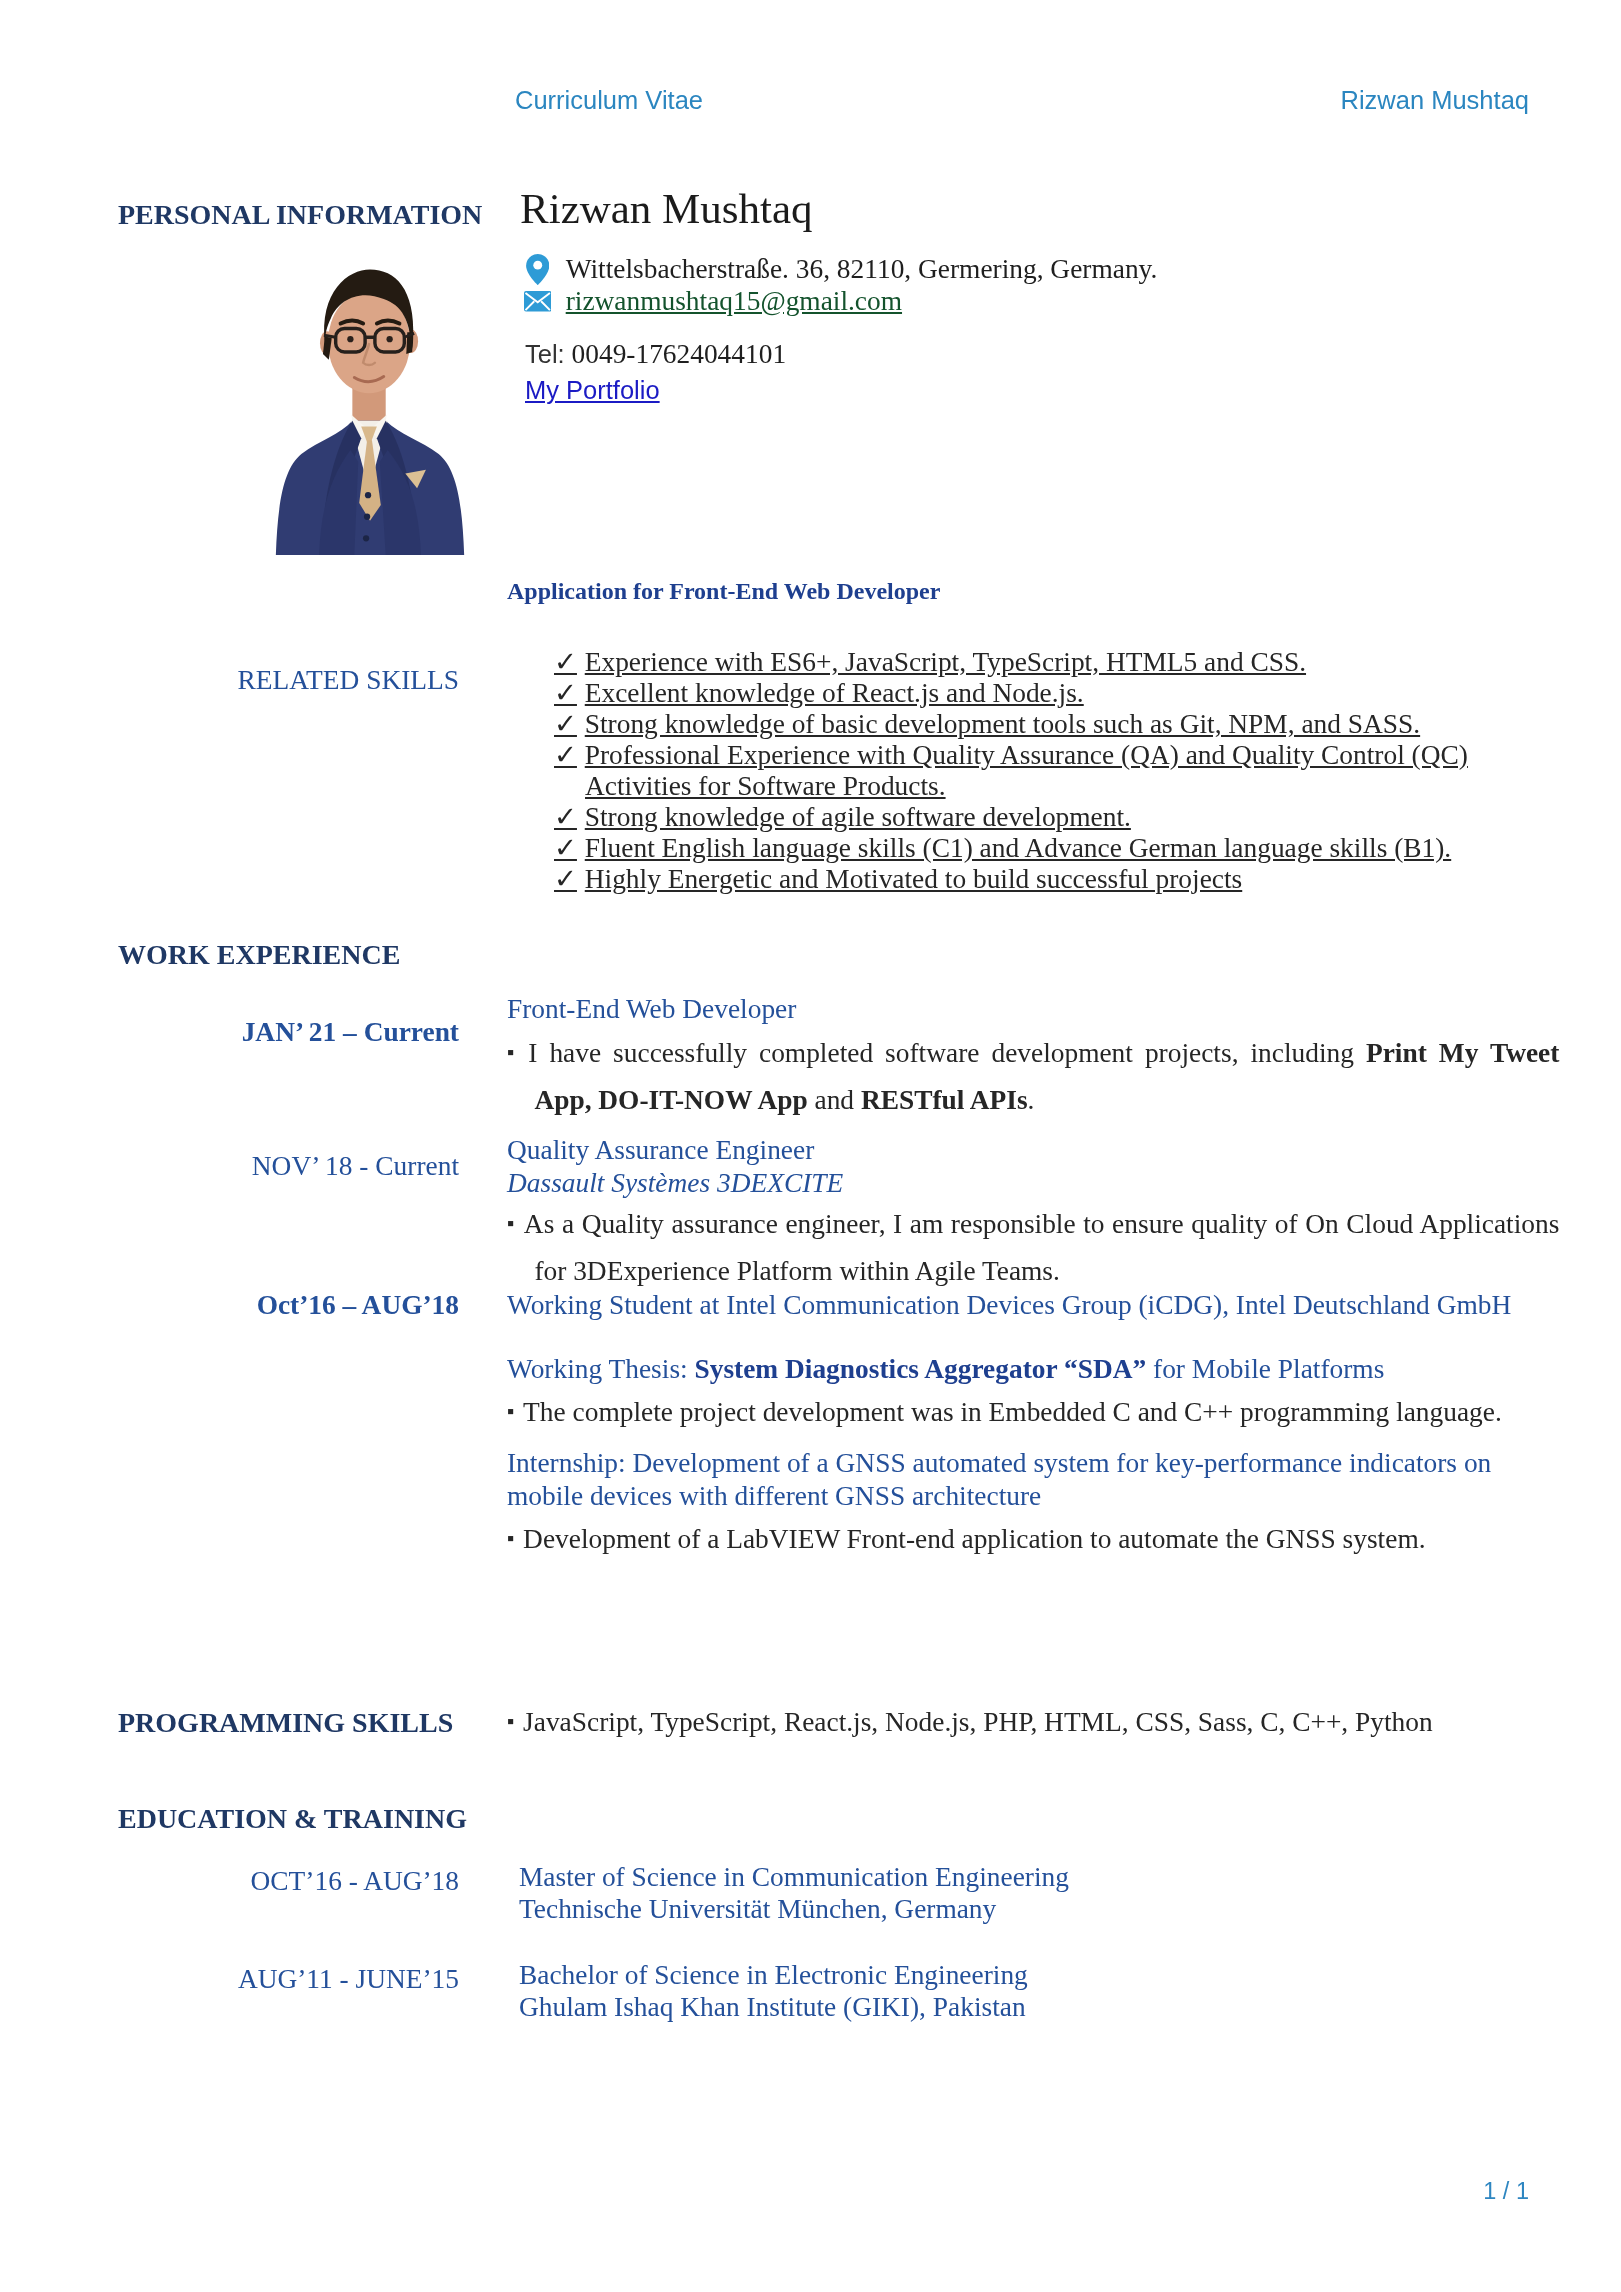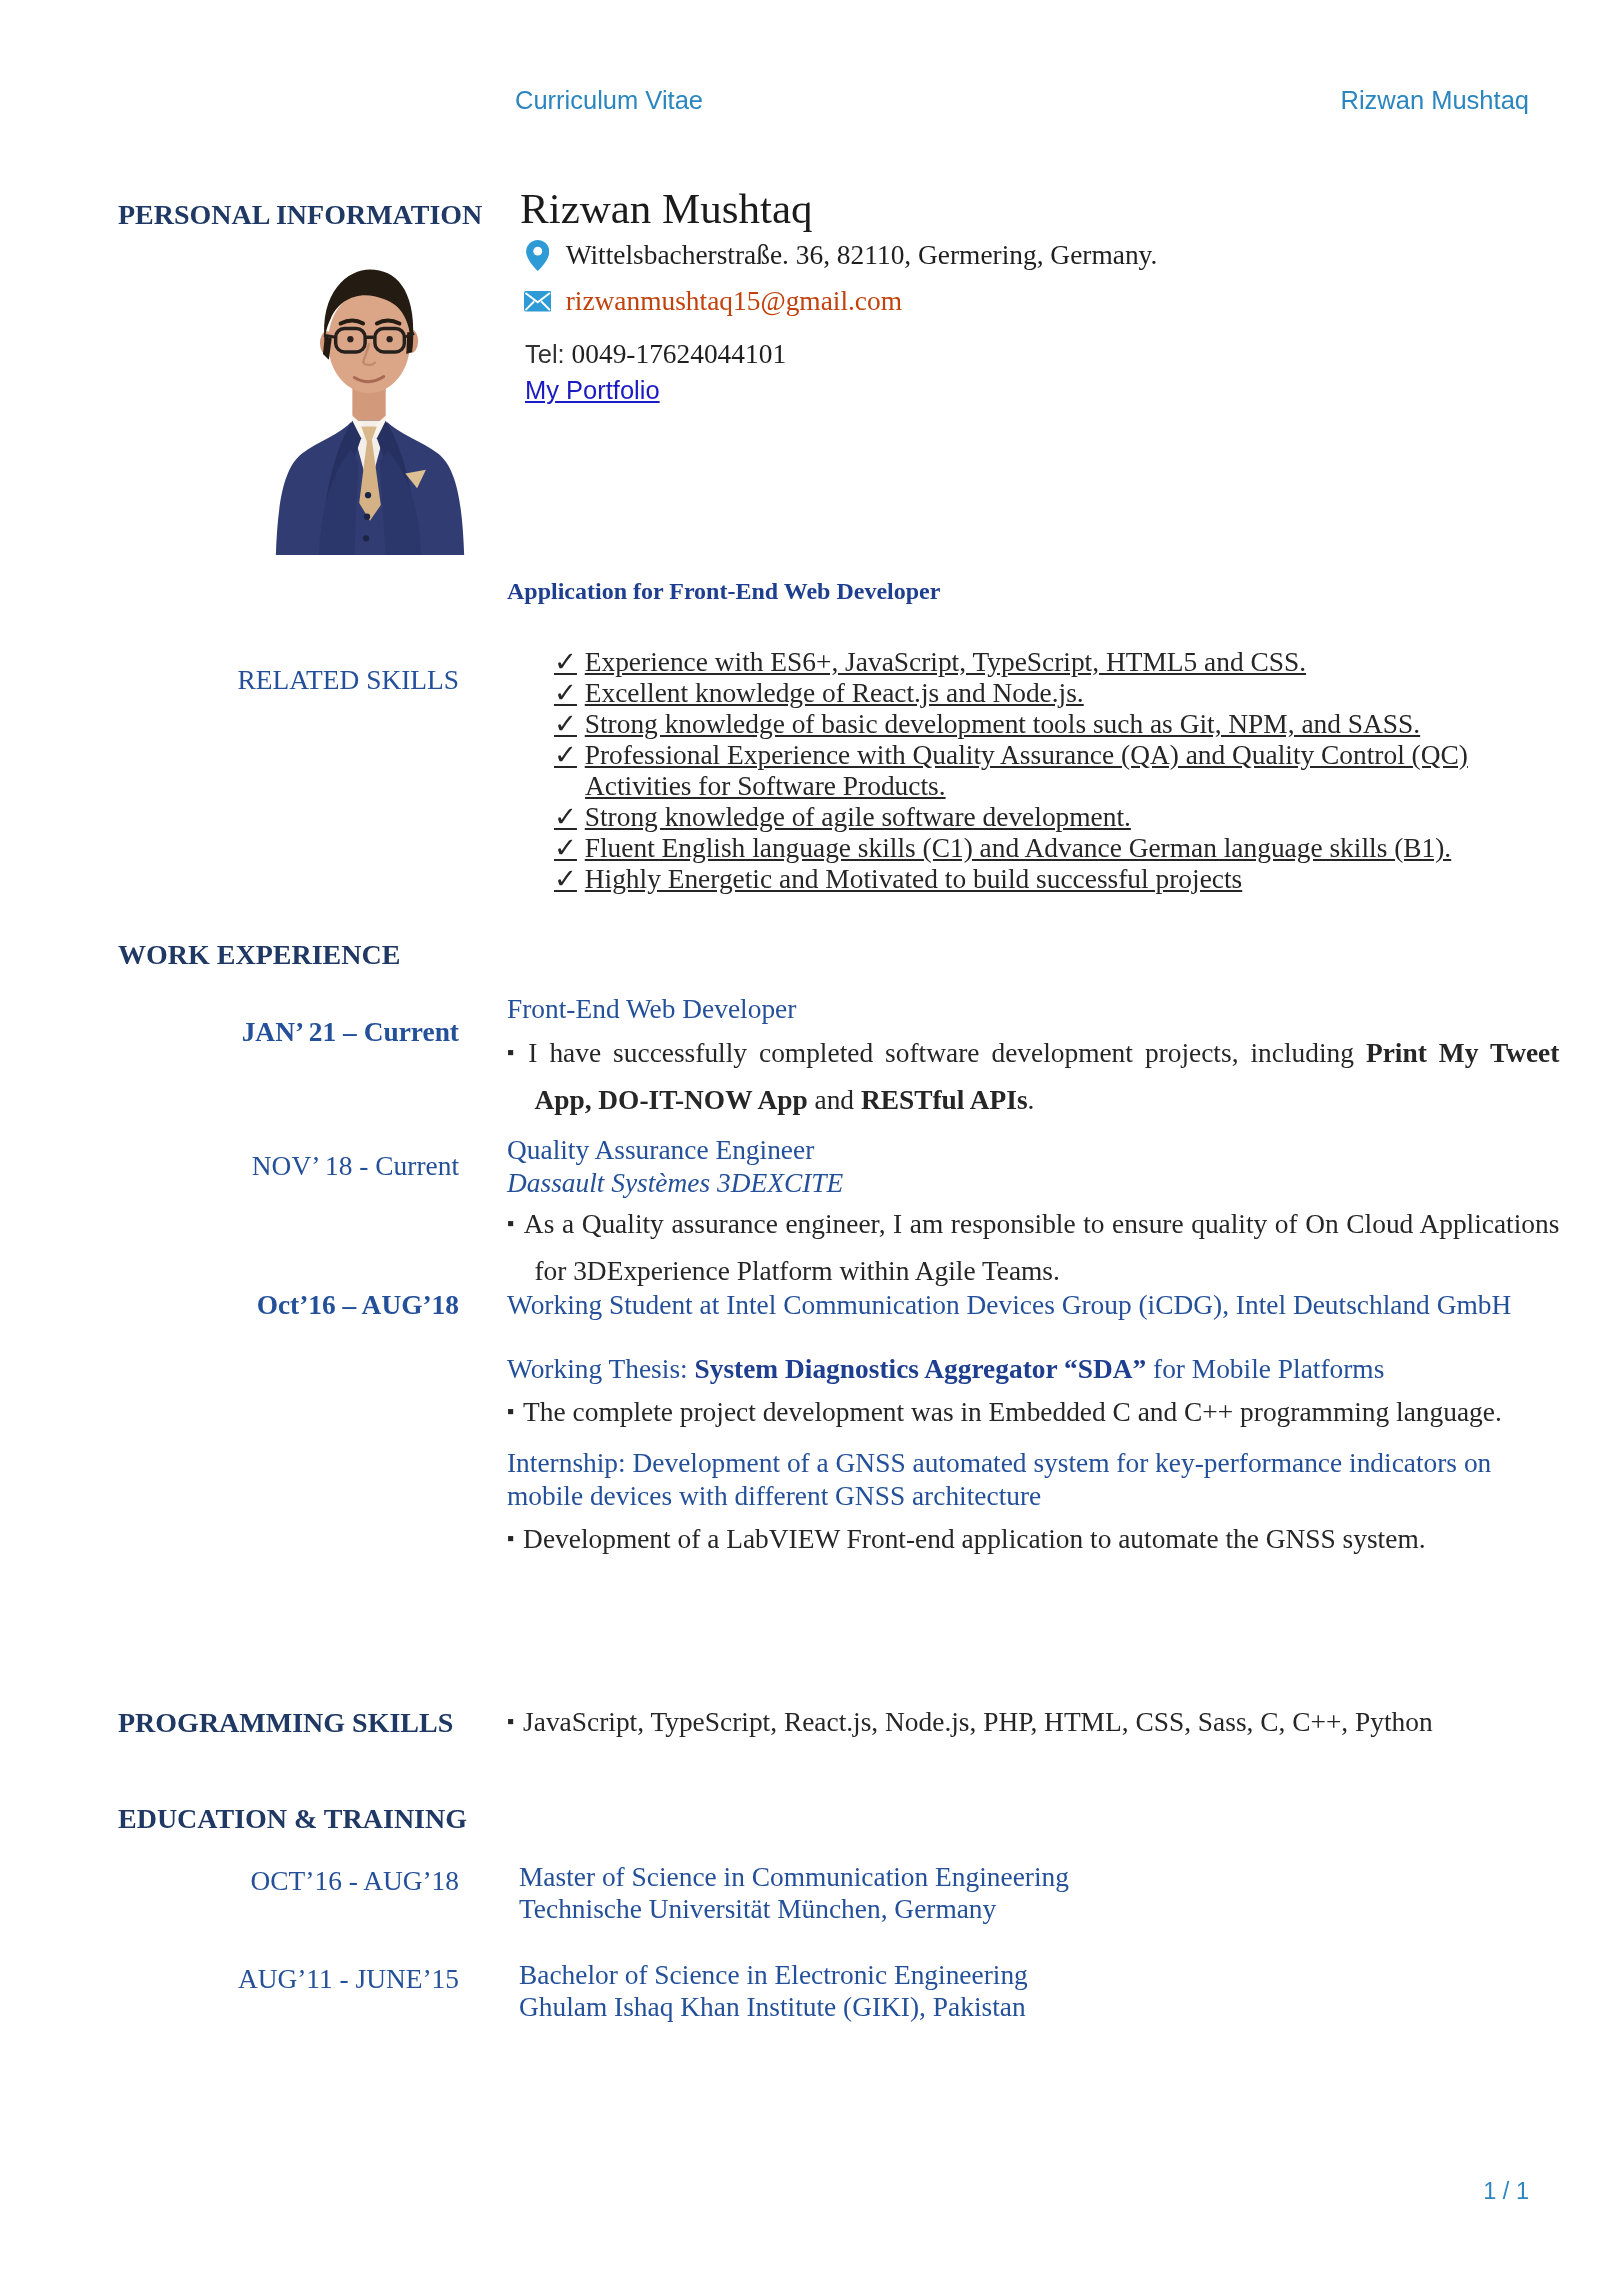--- a/index.html
+++ b/index.html
@@ -19,24 +19,24 @@
   .pos-personal{top:199px;}
   .pos-work{top:939px;}
   .pos-prog{top:1707px;}
   .pos-edu{top:1803px;}
 
   
   .name{position:absolute;left:520px;top:184px;font-size:43px;color:#1b1b1b;}
   .photo{position:absolute;left:262px;top:248px;width:217px;height:307px;}
   .photo svg{display:block;width:100%;height:100%;}
   .contact-row{position:absolute;left:523px;font-size:27.4px;display:flex;align-items:center;gap:13.7px;}
-  .row-addr{top:240px;}
+  .row-addr{top:254px;}
   .row-email{top:286px;}
   .cicon{display:inline-flex;width:29px;justify-content:center;}
-  .email-link{color:#c2410c;cursor:pointer;}
+  .email-link{color:#14532d;text-decoration:underline;cursor:pointer;}
   .tel{position:absolute;left:525px;top:339px;font-size:27.4px;}
   .tel-label{font-family:"Liberation Sans",sans-serif;font-size:25.5px;color:#333333;}
   .portfolio{position:absolute;left:525px;top:376px;font-family:"Liberation Sans",sans-serif;
              font-size:25.5px;color:#1b1bc4;text-decoration:underline;cursor:pointer;}
 
   
   .app-title{position:absolute;left:507px;top:578px;font-size:24px;font-weight:bold;color:#1e3f8f;}
 
   
   .skills-label{position:absolute;left:118px;top:665px;width:341px;text-align:right;

